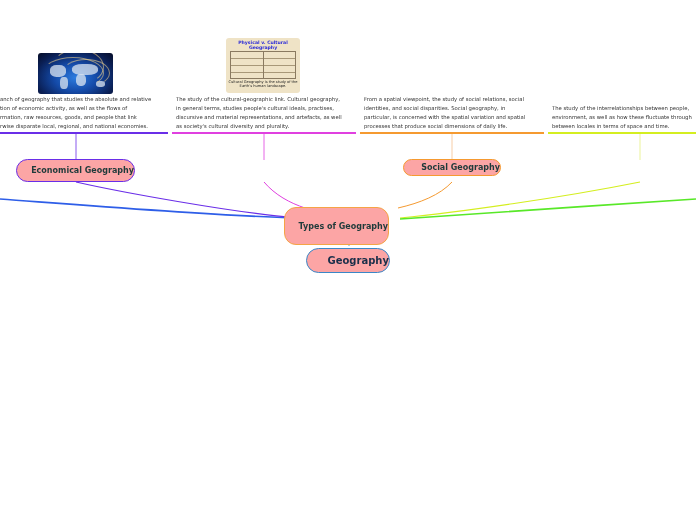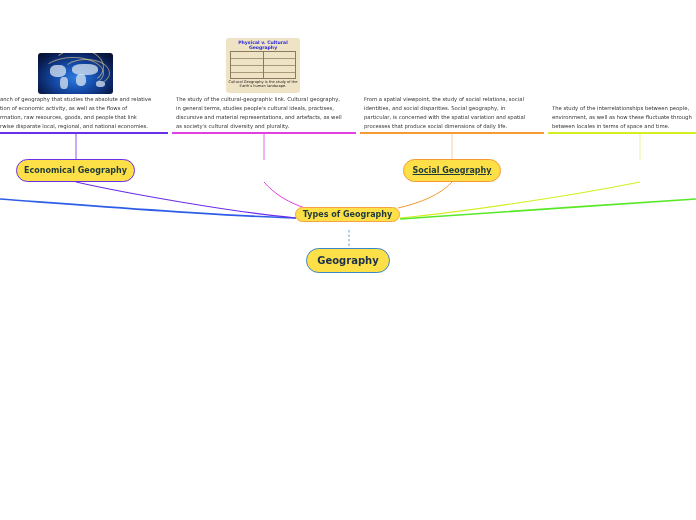--- a/index.html
+++ b/index.html
@@ -4,22 +4,22 @@
   <style>
     html, body { margin: 0; padding: 0; }
     body {
       width: 696px; height: 520px; background: #ffffff;
       position: relative; overflow: hidden;
       font-family: "DejaVu Sans", sans-serif;
     }
     .canvas { position: absolute; left: 0; top: 0; width: 696px; height: 520px; }
     svg.links { position: absolute; left: 0; top: 0; }
     .node {
-      position: absolute; box-sizing: border-box; background: #fde047;
-      border-radius: 12px; display: flex; align-items: center; justify-content: center;
+      position: absolute; box-sizing: border-box; background: #fca5a5;
+      border-radius: 12px; display: flex; align-items: center; justify-content: flex-end;
       font-weight: bold; color: #1f3a3a; font-size: 8px; white-space: nowrap;
     }
     .root { border: 1.5px solid #3a87c8; font-size: 10px; color: #1b2f4a; border-radius: 13px; }
     .main { border: 1.5px solid #f5a445; font-size: 8px; }
     .note {
       position: absolute; font-size: 5.3px; line-height: 9px; color: #333;
       font-family: "DejaVu Sans", sans-serif; white-space: nowrap;
     }
     .note-line { position: absolute; height: 1.5px; }
     .img-world {
@@ -127,24 +127,24 @@
   </div>
   <div class="note" style="left:552px;top:104px;">
     <div>The study of the interrelationships between people,</div>
     <div>environment, as well as how these fluctuate through</div>
     <div>between locales in terms of space and time.</div>
   </div>
 
   <div class="node" style="left:16px;top:159px;width:119px;height:23px;border:1.5px solid #6a2ee8;">
     <span>Economical Geography</span>
   </div>
-  <div class="node" style="left:403px;top:159px;width:98px;height:23px;border:1.5px solid #f59a30;text-decoration:underline;">
+  <div class="node" style="left:403px;top:159px;width:98px;height:17px;border:1.5px solid #f59a30;">
     <span>Social Geography</span>
   </div>
 
-  <div class="node main" style="left:295px;top:207px;width:105px;height:15px;">
+  <div class="node main" style="left:284px;top:207px;width:105px;height:38px;">
     <span>Types of Geography</span>
   </div>
 
   <div class="node root" style="left:306px;top:248px;width:84px;height:25px;">
     <span>Geography</span>
   </div>
 </div>
 
 </body></html>

